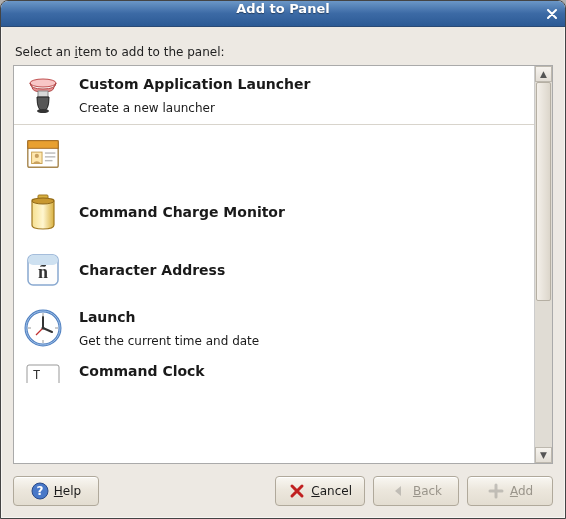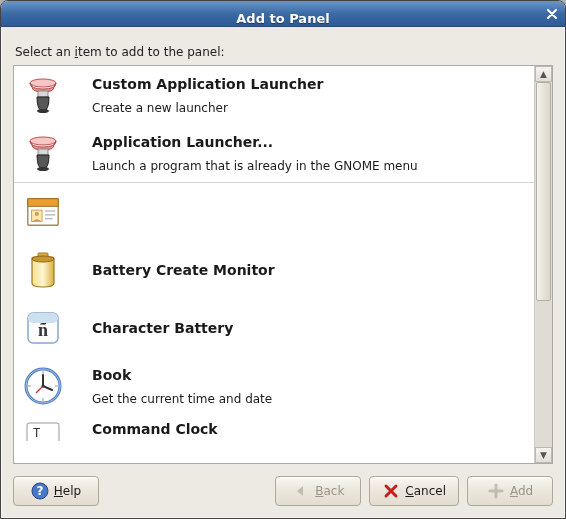--- a/index.html
+++ b/index.html
@@ -16,21 +16,21 @@
     background: #ede9e3;
     border: 1px solid #444;
     border-radius: 8px 8px 0 0;
     display: flex; flex-direction: column;
     box-shadow: inset 0 0 0 1px #fff8;
   }
   .titlebar {
     height: 26px;
     background: linear-gradient(to bottom, #6b97c7 0%, #3c6aa5 50%, #2c5a95 100%);
     border-radius: 7px 7px 0 0;
-    display: flex; align-items: flex-end;
+    display: flex; align-items: flex-start;
     color: #fff; font-weight: bold;
     position: relative;
     border-bottom: 1px solid #2a4a75;
   }
   .titlebar .title {
     flex: 1; text-align: center; font-size: 13px;
     text-shadow: 0 1px 1px #0006;
   }
   .titlebar .close {
     position: absolute; right: 5px; top: 5px;
@@ -52,21 +52,21 @@
     background: #fff;
     min-height: 0;
   }
   .list {
     flex: 1; overflow: hidden;
     background: #fff;
   }
   .item {
     display: flex; align-items: center;
     padding: 8px 8px;
-    gap: 28px;
+    gap: 15px;
     cursor: pointer;
   }
   .sep { border-top: 1px solid #d8d4cc; margin: 0; }
   .icon-cell {
     width: 42px; height: 42px;
     display: flex; align-items: center; justify-content: center;
     flex-shrink: 0;
   }
   .item-text { display: flex; flex-direction: column; }
   .item-title { font-weight: bold; font-size: 14px; color: #1a1a1a; }
@@ -144,35 +144,20 @@
               <path d="M14 22 Q14 36 20 36 Q26 36 26 22 Z" fill="#575757" stroke="#222"></path>
               <ellipse cx="20" cy="36" rx="6" ry="2" fill="#333"></ellipse>
             </svg>
           </div>
           <div class="item-text">
             <span class="item-title">Custom Application Launcher</span>
             <span class="item-desc">Create a new launcher</span>
           </div>
         </div>
 
-        <div class="item">
-          <div class="icon-cell">
-            <svg width="40" height="40" viewBox="0 0 40 40">
-              <ellipse cx="20" cy="8" rx="13" ry="4" fill="#f8c6c6" stroke="#c05050"></ellipse>
-              <path d="M7 8 Q7 14 20 14 Q33 14 33 8 L31 12 Q31 17 20 17 Q9 17 9 12 Z" fill="#e89090" stroke="#b04848"></path>
-              <rect x="15" y="16" width="10" height="6" fill="#d8d8d8" stroke="#888"></rect>
-              <path d="M14 22 Q14 36 20 36 Q26 36 26 22 Z" fill="#575757" stroke="#222"></path>
-              <ellipse cx="20" cy="36" rx="6" ry="2" fill="#333"></ellipse>
-            </svg>
-          </div>
-          <div class="item-text">
-            <span class="item-title">Application Launcher...</span>
-            <span class="item-desc">Launch a program that is already in the GNOME menu</span>
-          </div>
-        </div>
 
         <div class="sep"></div>
 
         <div class="item">
           <div class="icon-cell">
             <svg width="38" height="38" viewBox="0 0 40 40">
               <rect x="4" y="6" width="32" height="28" rx="2" fill="#fff" stroke="#a88850" stroke-width="1.5"></rect>
               <rect x="4" y="6" width="32" height="8" fill="#e8a030" stroke="#a06820"></rect>
               <rect x="8" y="18" width="11" height="12" fill="#ffe8b0" stroke="#c8a050"></rect>
               <circle cx="13.5" cy="22" r="2.2" fill="#c8a060"></circle>
@@ -193,34 +178,34 @@
                   <linearGradient id="bg" x1="0" y1="0" x2="1" y2="0">
                     <stop offset="0" stop-color="#f6e090"></stop>
                     <stop offset="0.5" stop-color="#fff6d0"></stop>
                     <stop offset="1" stop-color="#d8b040"></stop>
                   </linearGradient>
                 </defs>
               <ellipse cx="17" cy="8" rx="11" ry="3" fill="#c89830" stroke="#906818"></ellipse>
             </svg>
           </div>
           <div class="item-text">
-            <span class="item-title">Battery Create Monitor</span>
+            <span class="item-title">Command Charge Monitor</span>
           </div>
         </div>
 
         <div class="item">
           <div class="icon-cell">
             <svg width="36" height="36" viewBox="0 0 36 36">
               <rect x="3" y="3" width="30" height="30" rx="5" fill="#fdfdfd" stroke="#88a8d0" stroke-width="1.5"></rect>
               <rect x="3" y="3" width="30" height="10" rx="5" fill="#cde0f0"></rect>
               <text x="18" y="26" text-anchor="middle" font-family="serif" font-size="18" fill="#333" font-weight="bold">ñ</text>
             </svg>
           </div>
           <div class="item-text">
-            <span class="item-title">Character Battery</span>
+            <span class="item-title">Character Address</span>
           </div>
         </div>
 
         <div class="item">
           <div class="icon-cell">
             <svg width="40" height="40" viewBox="0 0 40 40">
               <circle cx="20" cy="20" r="17" fill="#fff" stroke="#5080c0" stroke-width="3"></circle>
               <circle cx="20" cy="20" r="17" fill="none" stroke="#a0c0e8" stroke-width="1"></circle>
               <line x1="20" y1="20" x2="20" y2="9" stroke="#333" stroke-width="2" stroke-linecap="round"></line>
               <line x1="20" y1="20" x2="29" y2="24" stroke="#333" stroke-width="2" stroke-linecap="round"></line>
@@ -228,21 +213,21 @@
               <circle cx="20" cy="20" r="1.5" fill="#333"></circle>
               <g stroke="#999" stroke-width="1">
                 <line x1="20" y1="5" x2="20" y2="8"></line>
                   <line x1="20" y1="32" x2="20" y2="35"></line>
                 <line x1="5" y1="20" x2="8" y2="20"></line>
                   <line x1="32" y1="20" x2="35" y2="20"></line>
               </g>
             </svg>
           </div>
           <div class="item-text">
-            <span class="item-title">Book</span>
+            <span class="item-title">Launch</span>
             <span class="item-desc">Get the current time and date</span>
           </div>
         </div>
 
         <div class="item partial">
           <div class="icon-cell">
             <svg width="36" height="20" viewBox="0 0 36 20">
               <rect x="2" y="2" width="32" height="24" rx="2" fill="#fff" stroke="#999"></rect>
               <text x="8" y="16" font-family="monospace" font-size="12" fill="#333">T</text>
             </svg>
@@ -266,35 +251,35 @@
       <div class="btn">
         <span class="icon16">
           <svg width="18" height="18" viewBox="0 0 18 18">
               <circle cx="9" cy="9" r="8" fill="#4878c8" stroke="#2a4a88"></circle>
               <text x="9" y="13" text-anchor="middle" font-size="12" font-weight="bold" fill="#fff">?</text>
             </svg>
         </span>
         <span><u>H</u>elp</span>
       </div>
       <div class="spacer"></div>
+      <div class="btn">
+        <span class="icon16">
+          <svg width="16" height="16" viewBox="0 0 16 16">
+              <path d="M3 3 L13 13 M13 3 L3 13" stroke="#c02020" stroke-width="3" stroke-linecap="round"></path>
+            </svg>
+        </span>
+        <span><u>C</u>ancel</span>
+      </div>
       <div class="btn disabled">
         <span class="icon16">
           <svg width="16" height="16" viewBox="0 0 16 16">
               <path d="M10 3 L4 8 L10 13 Z" fill="#9a958b"></path>
             </svg>
         </span>
         <span><u>B</u>ack</span>
-      </div>
-      <div class="btn">
-        <span class="icon16">
-          <svg width="16" height="16" viewBox="0 0 16 16">
-              <path d="M3 3 L13 13 M13 3 L3 13" stroke="#c02020" stroke-width="3" stroke-linecap="round"></path>
-            </svg>
-        </span>
-        <span><u>C</u>ancel</span>
       </div>
       <div class="btn disabled">
         <span class="icon16">
           <svg width="16" height="16" viewBox="0 0 16 16">
               <path d="M8 2 L8 14 M2 8 L14 8" stroke="#9a958b" stroke-width="3" stroke-linecap="round"></path>
             </svg>
         </span>
         <span><u>A</u>dd</span>
       </div>
     </div>

